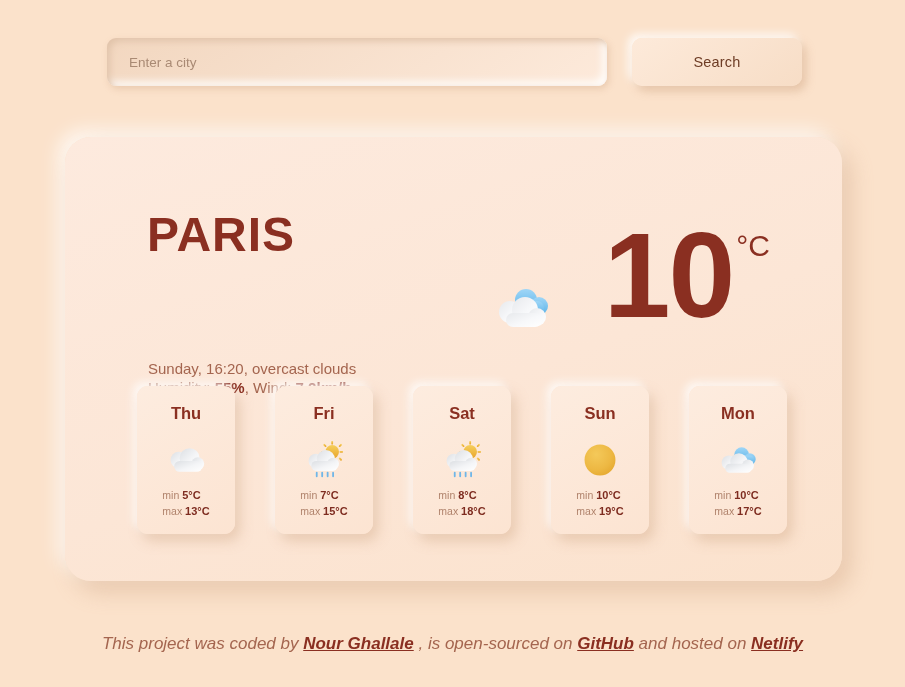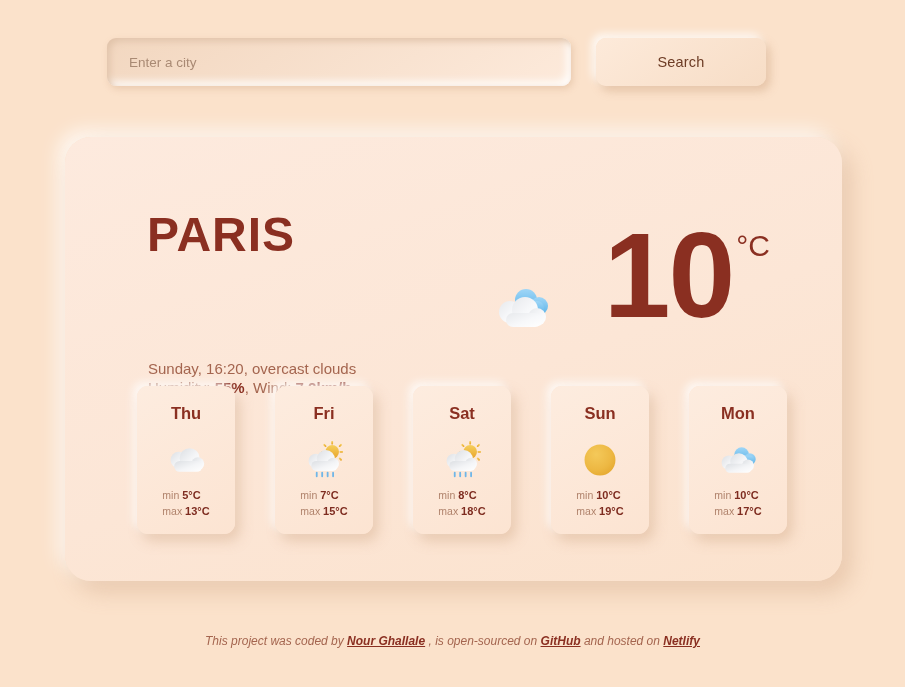--- a/index.html
+++ b/index.html
@@ -22,21 +22,21 @@
     top: 38px;
     left: 107px;
     width: 695px;
     height: 56px;
     display: flex;
     align-items: flex-start;
     gap: 25px;
   }
 
   .search-input-wrap {
-    width: 464px;
+    width: 500px;
     height: 48px;
     border-radius: 9px;
     background: linear-gradient(145deg, #f2d7c0, #fdeadb);
     box-shadow: inset 3px 3px 7px #e0c2a8,
                 inset -4px -4px 9px #ffffff,
                 2px 3px 7px rgba(196,150,114,0.30);
     display: flex;
     align-items: center;
     padding: 16px 22px;
   }
@@ -187,21 +187,21 @@
   }
   .day-temps b { color: #7e2c20; font-weight: bold; font-size: 11px; }
 
   
   .footer {
     position: absolute;
     top: 634px;
     left: 0;
     width: 905px;
     text-align: center;
-    font-size: 12px;
+    font-size: 17px;
     font-style: italic;
     color: #a4654f;
   }
   .footer a {
     color: #8a2f21;
     font-weight: bold;
     text-decoration: underline;
   }
 </style>
 </head>

